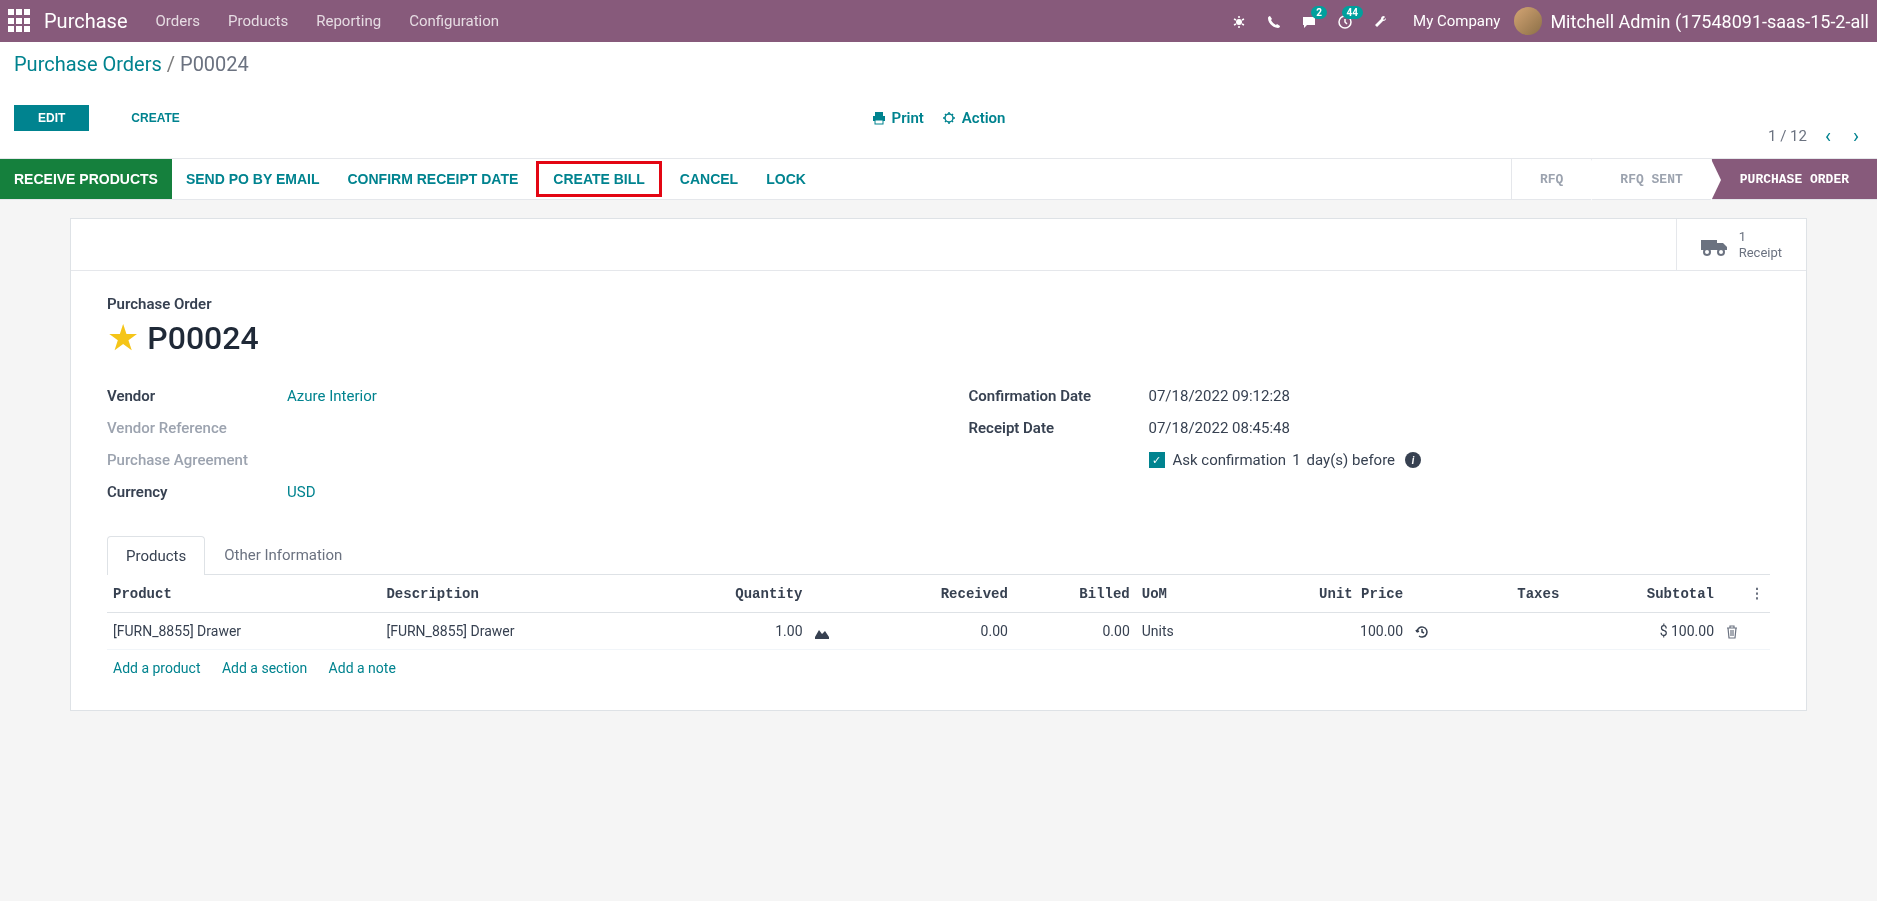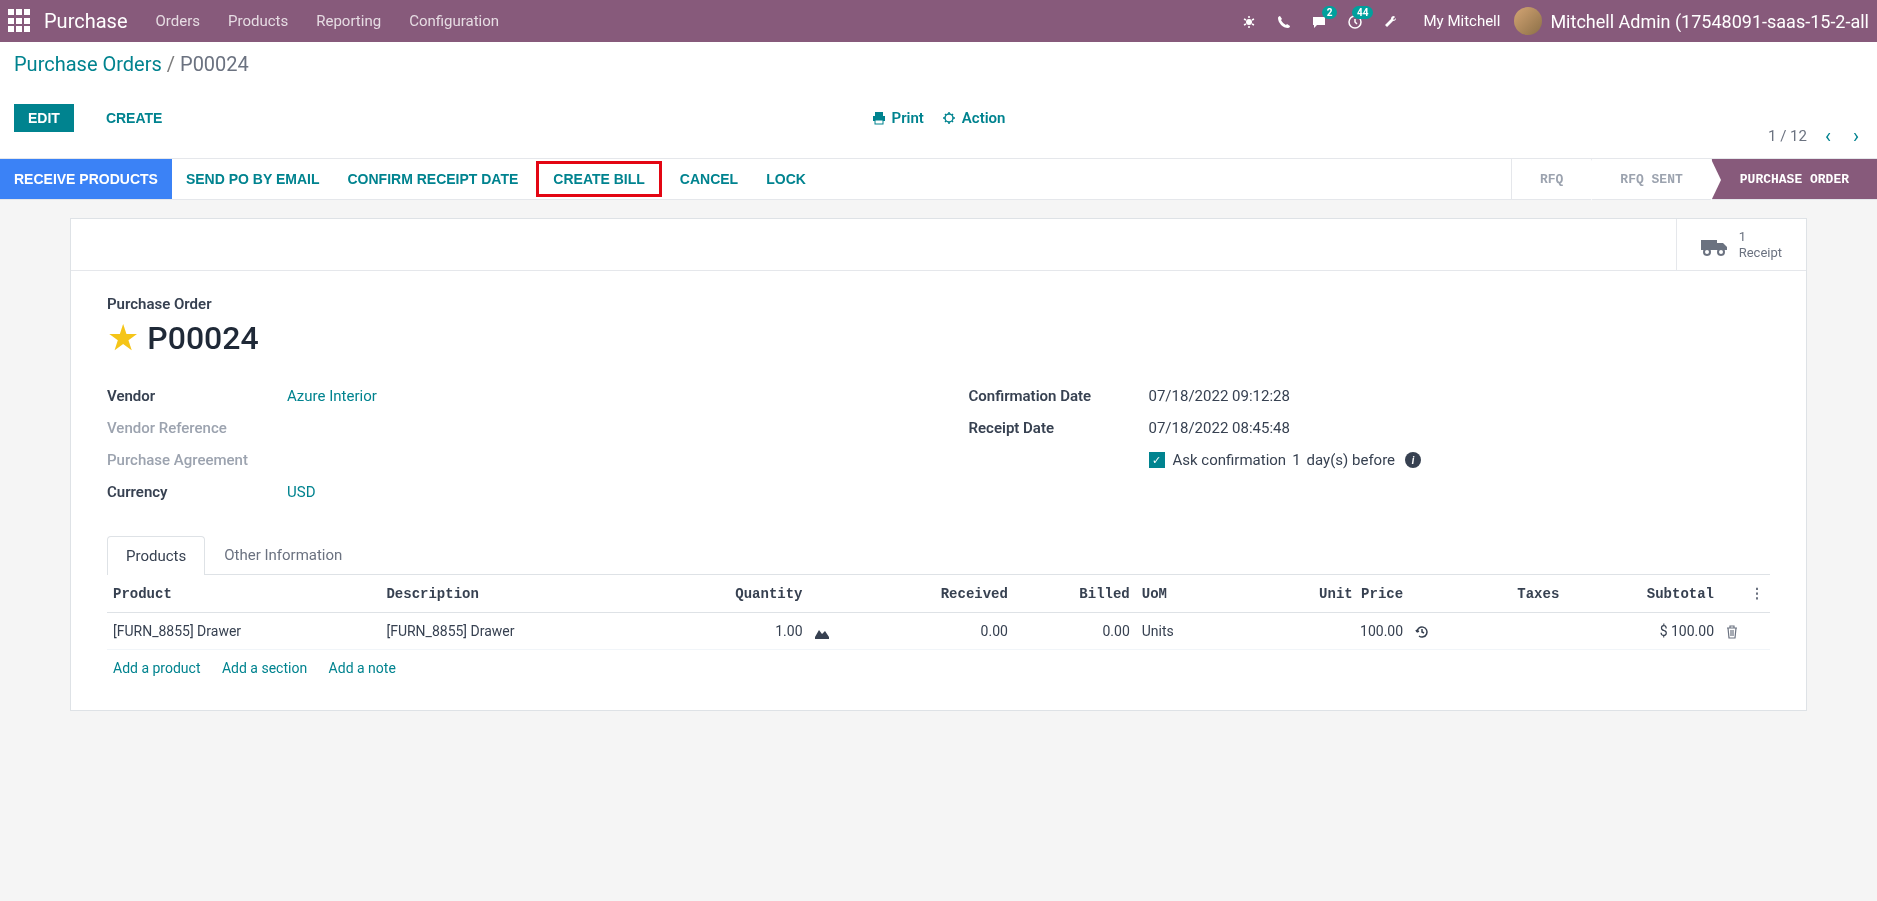--- a/index.html
+++ b/index.html
@@ -17,33 +17,33 @@
 .navbar .company { margin: 0 14px; font-size: 15px; color: #fff; cursor: pointer; }
 .navbar .avatar { width: 28px; height: 28px; border-radius: 50%; background: linear-gradient(135deg,#d4a574,#8b6f47); margin-right: 8px; }
 .navbar .user { font-size: 18px; color: #fff; cursor: pointer; white-space: nowrap; overflow: hidden; }
 
 
 .control-bar { background: #fff; padding: 10px 14px 0; }
 .breadcrumb { font-size: 20px; color: #7c7c7c; margin-bottom: 12px; }
 .breadcrumb .bc-link { color: #00838f; cursor: pointer; }
 .breadcrumb .bc-current { color: #6b7280; }
 .control-row { display: flex; align-items: center; padding-bottom: 10px; }
-.btn { border: none; padding: 6px 14px; font-size: 14px; font-weight: 600; cursor: pointer; text-transform: uppercase; }
+.btn { border: none; padding: 6px 24px; font-size: 12px; font-weight: 600; cursor: pointer; text-transform: uppercase; }
 .btn-edit { background: #00838f; color: #fff; margin-right: 18px; }
 .btn-create { background: transparent; color: #00838f; }
 .control-center { position: absolute; left: 50%; transform: translateX(-50%); display: flex; gap: 18px; }
 .ctrl-link { color: #00838f; font-size: 15px; font-weight: 600; cursor: pointer; display: flex; align-items: center; gap: 6px; }
 .control-right { margin-left: auto; display: flex; align-items: center; gap: 14px; margin-top: 36px; }
 .pager { color: #6b7280; font-size: 15px; }
 .pager-arrow { color: #00838f; font-size: 20px; cursor: pointer; padding: 0 4px; }
 
 
 .action-bar { background: #fff; border-top: 1px solid #e5e7eb; border-bottom: 1px solid #e5e7eb; display: flex; align-items: stretch; height: 42px; position: relative; }
 .action-btn { border: none; background: transparent; padding: 0 14px; font-size: 14px; font-weight: 700; text-transform: uppercase; cursor: pointer; color: #00838f; }
-.action-btn.primary { background: #3b82f6; color: #fff; }
+.action-btn.primary { background: #15803d; color: #fff; }
 .action-btn.highlight { border: 3px solid #e30613; color: #00838f; margin: 2px 4px; }
 .status-bar { margin-left: auto; display: flex; align-items: stretch; }
 .status-step { display: flex; align-items: center; padding: 0 28px; font-size: 13px; font-weight: 700; color: #9ca3af; border-left: 1px solid #e5e7eb; position: relative; font-family: Liberation Mono, monospace; }
 .status-step.active { background: #875a7b; color: #fff; }
 .status-step::after { content: ''; position: absolute; right: -10px; top: 0; bottom: 0; width: 0; height: 0; border-top: 21px solid transparent; border-bottom: 21px solid transparent; border-left: 10px solid #fff; z-index: 1; }
 .status-step.active::after { border-left-color: #875a7b; }
 .status-step:last-child::after { display: none; }
 
 
 .content { padding: 18px 70px; }
@@ -130,21 +130,21 @@
         <circle cx="8" cy="8" r="6"></circle>
         <path d="M8 5v3l2 2"></path>
       </svg>
     <span class="badge">44</span>
   </div>
   <div class="nav-icon">
     <svg width="16" height="16" viewBox="0 0 16 16" fill="#fff">
         <path d="M11 2a3 3 0 0 0-3 3l-6 6 2 2 6-6a3 3 0 0 0 3-3l-2 2-1-1 2-2z"></path>
       </svg>
   </div>
-  <div class="company">My Mitchell</div>
+  <div class="company">My Company</div>
   <div class="avatar"></div>
   <div class="user">Mitchell Admin (17548091-saas-15-2-all</div>
 </div>
 
 <div class="control-bar">
   <div class="breadcrumb">
     <span class="bc-link">Purchase Orders</span>
     <span> / </span>
     <span class="bc-current">P00024</span>
   </div>

